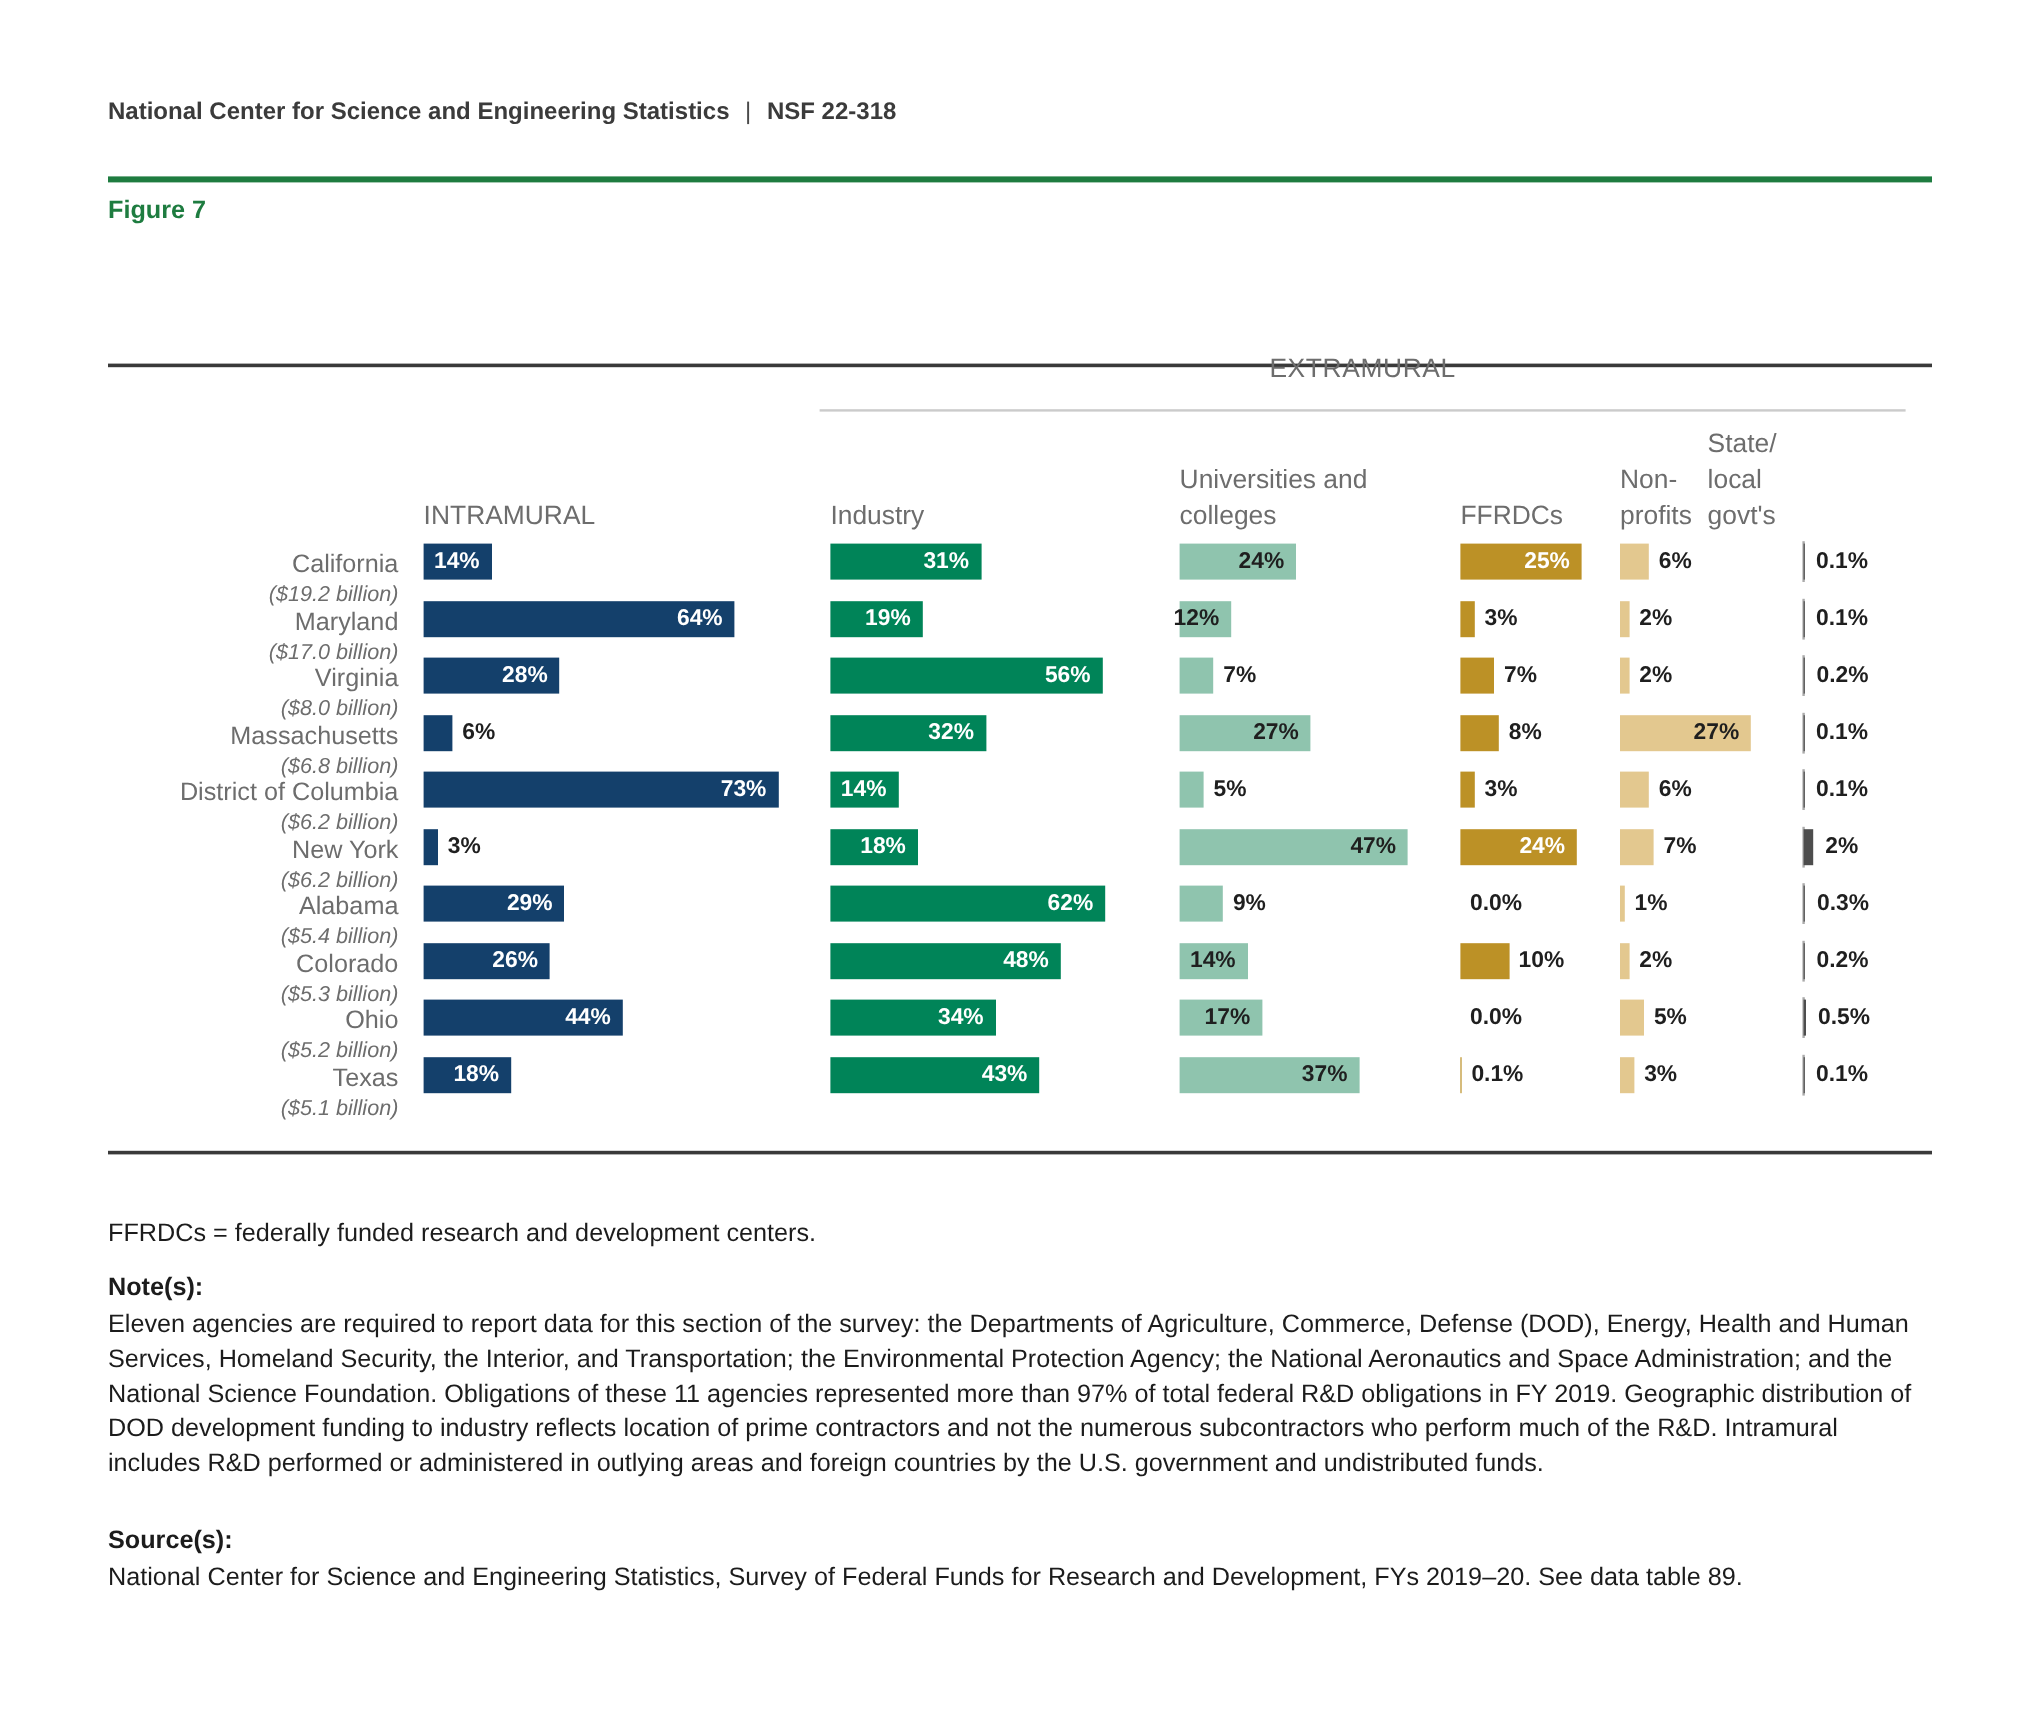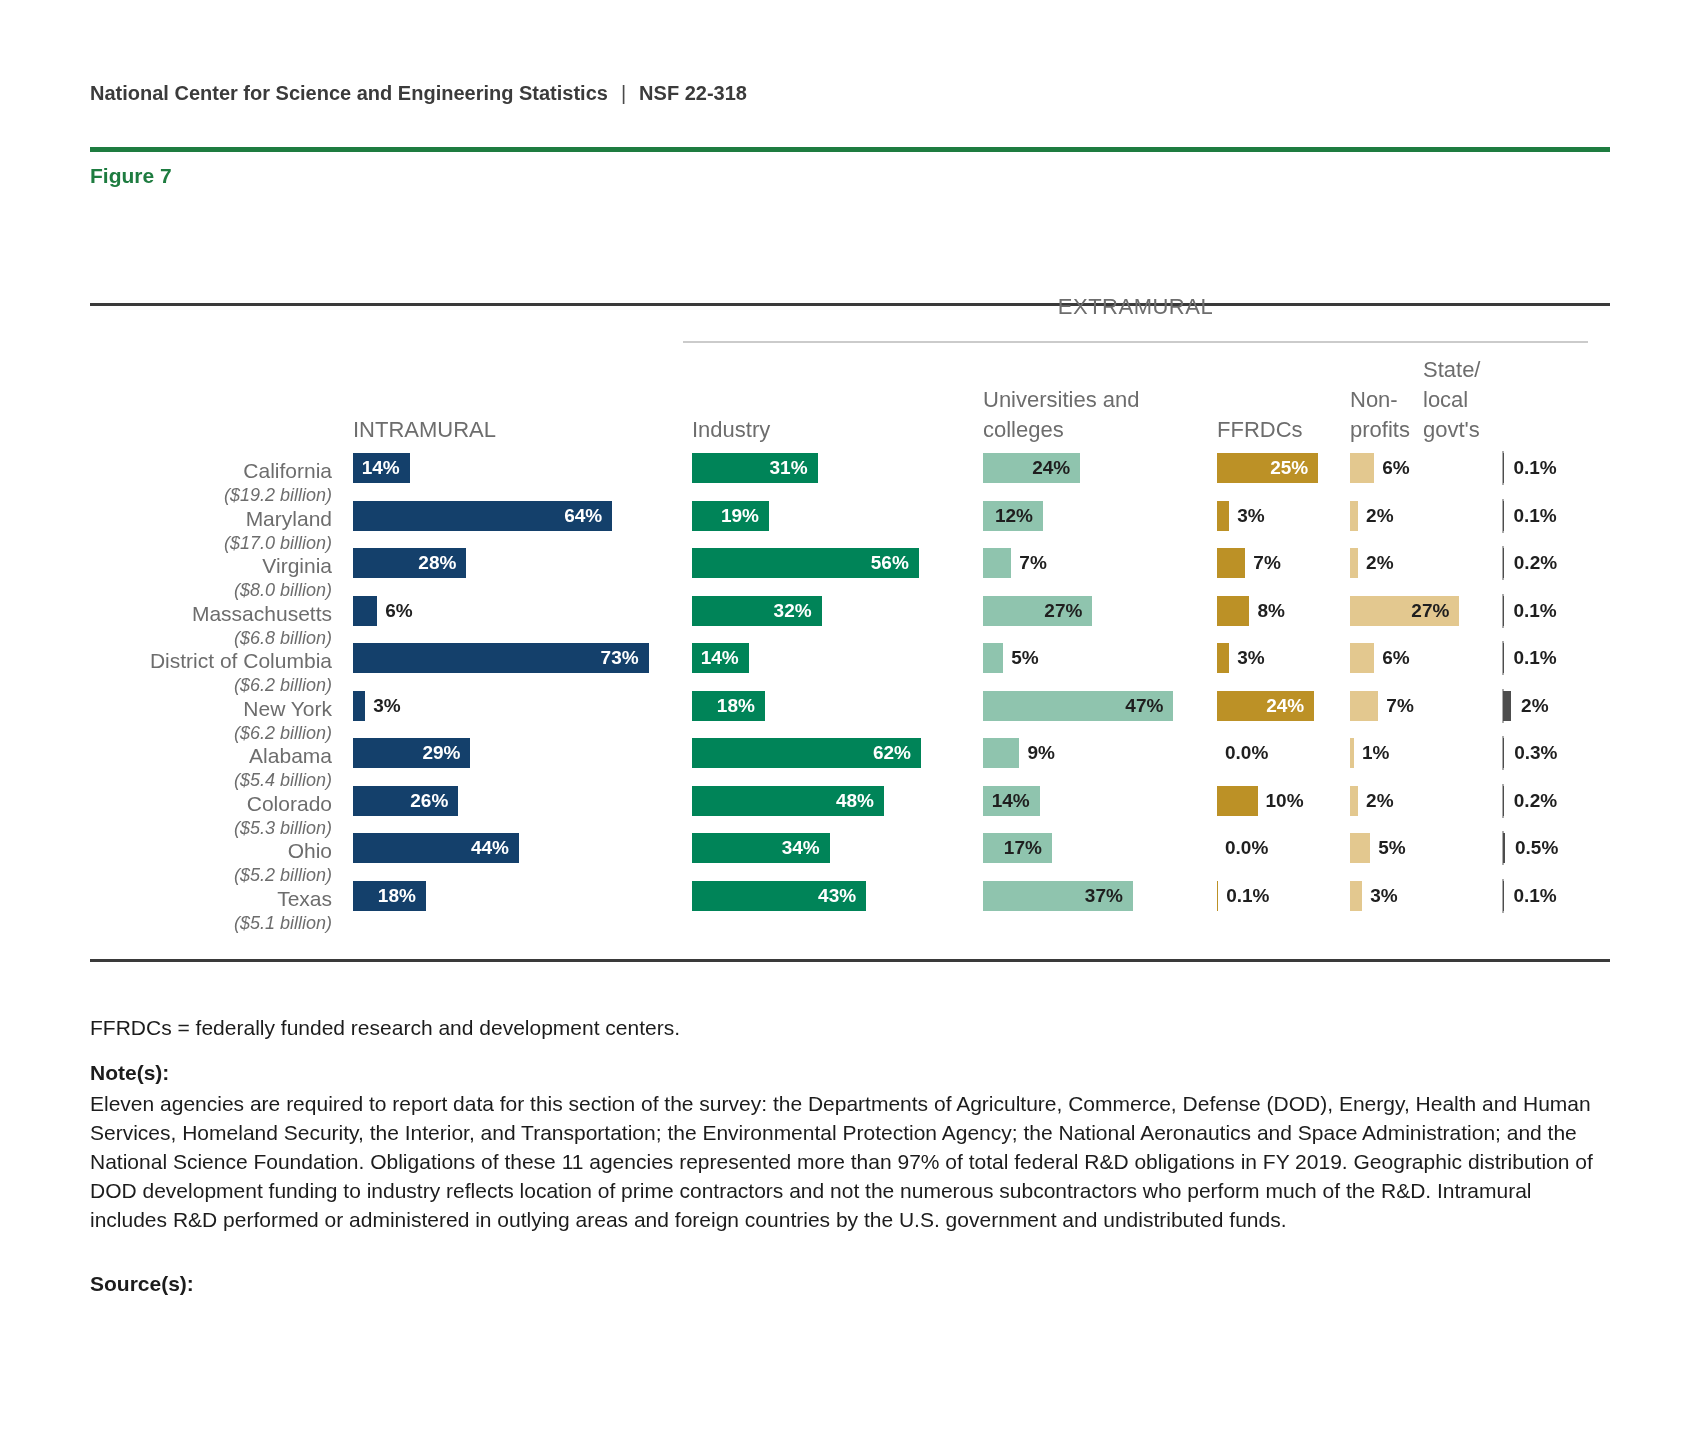--- a/index.html
+++ b/index.html
@@ -121,21 +121,21 @@
         <div class="bar" style="width: 259.2px; background: rgb(20, 64, 107);">
           <span class="val inside" style="color: rgb(255, 255, 255);">64%</span>
         </div>
       </div>
       <div class="cell" style="left: 692px; top: 500.5px;">
         <div class="bar" style="width: 76.95px; background: rgb(0, 132, 88);">
           <span class="val inside" style="color: rgb(255, 255, 255);">19%</span>
         </div>
       </div>
       <div class="cell" style="left: 983px; top: 500.5px;">
-        <div class="bar" style="width: 60px; background: rgb(143, 196, 174);">
+        <div class="bar" style="width: 43px; background: rgb(143, 196, 174);">
           <span class="val inside" style="color: rgb(31, 31, 31);">12%</span>
         </div>
       </div>
       <div class="cell" style="left: 1217px; top: 500.5px;">
         <div class="bar" style="width: 12.15px; background: rgb(188, 145, 38);"></div>
         <span class="val" style="left: 20.15px;">3%</span>
       </div>
       <div class="cell" style="left: 1350px; top: 500.5px;">
         <div class="bar" style="width: 8.1px; background: rgb(227, 200, 143);"></div>
         <span class="val" style="left: 16.1px;">2%</span>
@@ -397,14 +397,15 @@
         <div class="axis-line"></div>
         <div class="bar" style="width: 0.405px; background: rgb(77, 77, 77);"></div>
         <span class="val" style="left: 10.405px;">0.1%</span>
       </div>
     </div>
 
   <div class="foot ffrdc-note">FFRDCs = federally funded research and development centers.</div>
   <div class="foot notes-heading">Note(s):</div>
   <div class="foot notes-text">Eleven agencies are required to report data for this section of the survey: the Departments of Agriculture, Commerce, Defense (DOD), Energy, Health and Human Services, Homeland Security, the Interior, and Transportation; the Environmental Protection Agency; the National Aeronautics and Space Administration; and the National Science Foundation. Obligations of these 11 agencies represented more than 97% of total federal R&amp;D obligations in FY 2019. Geographic distribution of DOD development funding to industry reflects location of prime contractors and not the numerous subcontractors who perform much of the R&amp;D. Intramural includes R&amp;D performed or administered in outlying areas and foreign countries by the U.S. government and undistributed funds.</div>
   <div class="foot sources-heading">Source(s):</div>
+  <div class="foot sources-text">National Center for Science and Engineering Statistics, Survey of Federal Funds for Research and Development, FYs 2019–20. See data table 89.</div>
 
 </div>
 
 </body></html>

